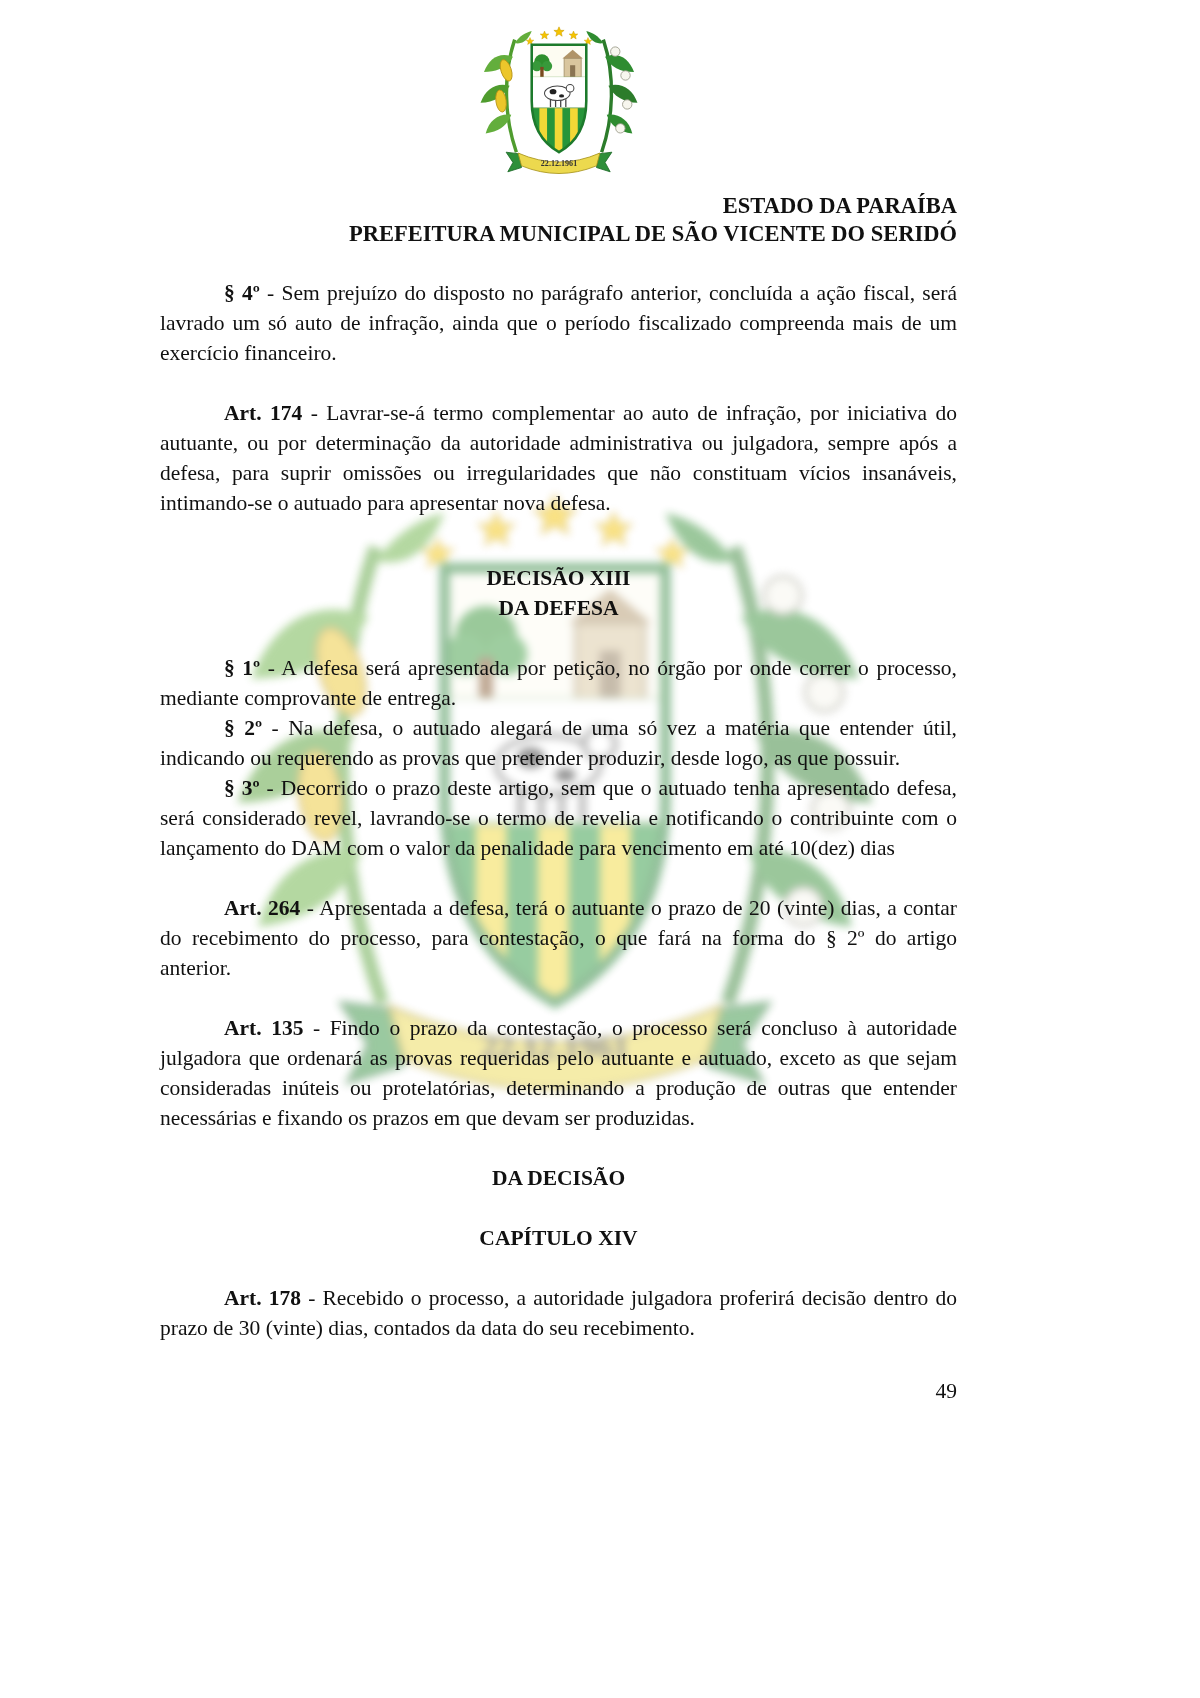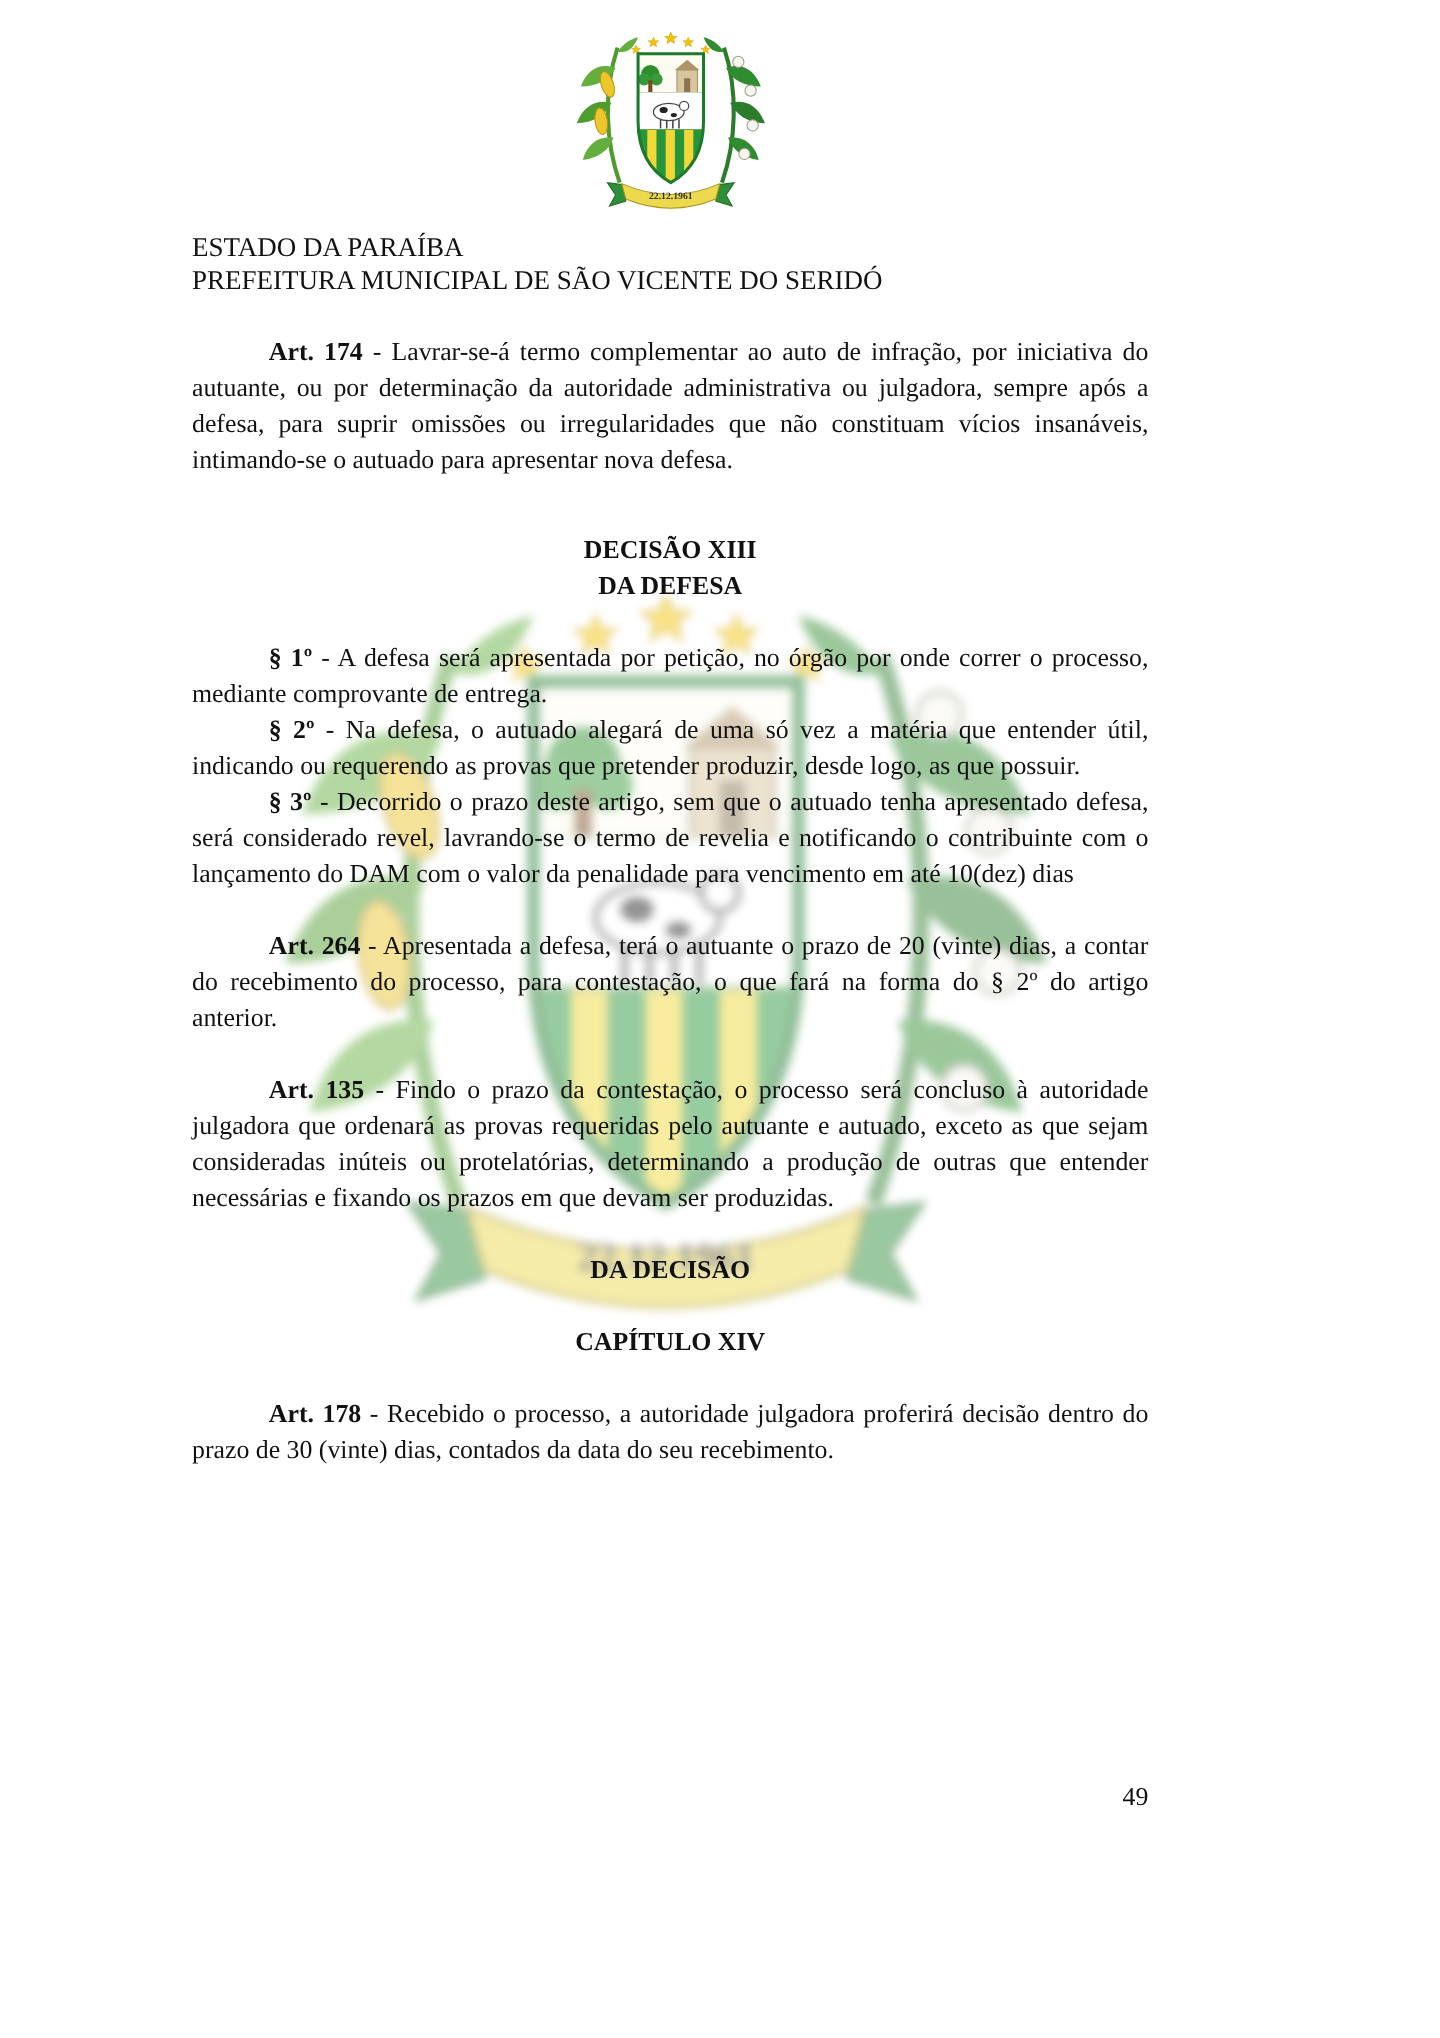--- a/index.html
+++ b/index.html
@@ -32,22 +32,22 @@
     padding: 0 243px 0 160px;
   }
   .crest {
     display: block;
     width: 188px;
     height: 162px;
     margin: 26px auto 4px auto;
   }
   .doc-header { margin-bottom: 30px; }
   .header-line {
-    text-align: left;
-    font-weight: normal;
+    text-align: right;
+    font-weight: bold;
     font-size: 22.5px;
     line-height: 28px;
   }
   .para {
     margin: 0;
     font-size: 21.5px;
     line-height: 30px;
     text-align: justify;
     text-indent: 64px;
   }
@@ -55,21 +55,21 @@
     margin: 0;
     font-size: 21.5px;
     line-height: 30px;
     font-weight: bold;
     text-align: center;
   }
   .mb1  { margin-bottom: 30px; }
   .mb15 { margin-bottom: 45px; }
   .page-number {
     position: absolute;
-    top: 1482px;
+    top: 1376px;
     right: 243px;
     font-size: 21.5px;
     line-height: 30px;
     z-index: 1;
   }
 </style>
 </head>
 <body>
 
 <svg width="0" height="0" style="position:absolute" aria-hidden="true" xmlns="http://www.w3.org/2000/svg" xmlns:xlink="http://www.w3.org/1999/xlink">
@@ -156,20 +156,21 @@
 
     <svg class="crest" viewBox="0 0 220 190" preserveAspectRatio="xMidYMid meet" xmlns="http://www.w3.org/2000/svg" xmlns:xlink="http://www.w3.org/1999/xlink">
       <use href="#crest-art" xlink:href="#crest-art"></use>
     </svg>
 
     <header class="doc-header">
       <div class="header-line">ESTADO DA PARAÍBA</div>
       <div class="header-line">PREFEITURA MUNICIPAL DE SÃO VICENTE DO SERIDÓ</div>
     </header>
 
+    <p class="para mb1"><b>§ 4º</b><span> - Sem prejuízo do disposto no parágrafo anterior, concluída a ação fiscal, será lavrado um só auto de infração, ainda que o período fiscalizado compreenda mais de um exercício financeiro.</span></p>
 
     <p class="para mb15"><b>Art. 174</b><span> - Lavrar-se-á termo complementar ao auto de infração, por iniciativa do autuante, ou por determinação da autoridade administrativa ou julgadora, sempre após a defesa, para suprir omissões ou irregularidades que não constituam vícios insanáveis, intimando-se o autuado para apresentar nova defesa.</span></p>
 
     <h2 class="chapter">DECISÃO XIII</h2>
     <h2 class="chapter mb1">DA DEFESA</h2>
 
 
     <p class="para"><b>§ 1º</b><span> - A defesa será apresentada por petição, no órgão por onde correr o processo, mediante comprovante de entrega.</span></p>
 
     <p class="para"><b>§ 2º</b><span> - Na defesa, o autuado alegará de uma só vez a matéria que entender útil, indicando ou requerendo as provas que pretender produzir, desde logo, as que possuir.</span></p>

